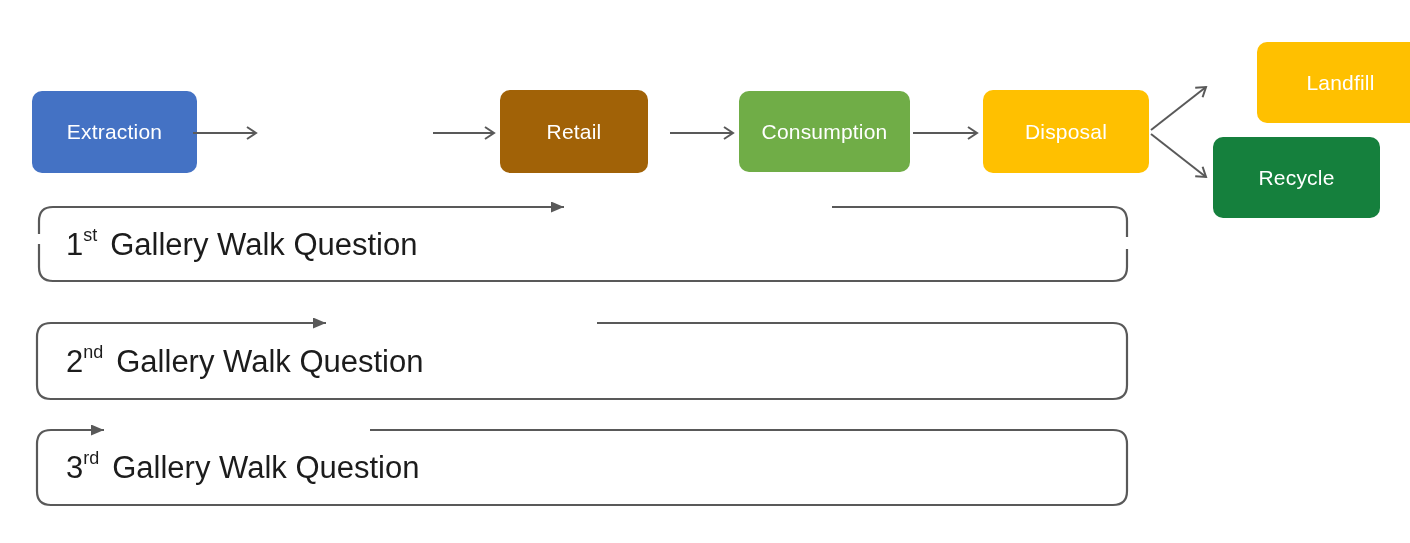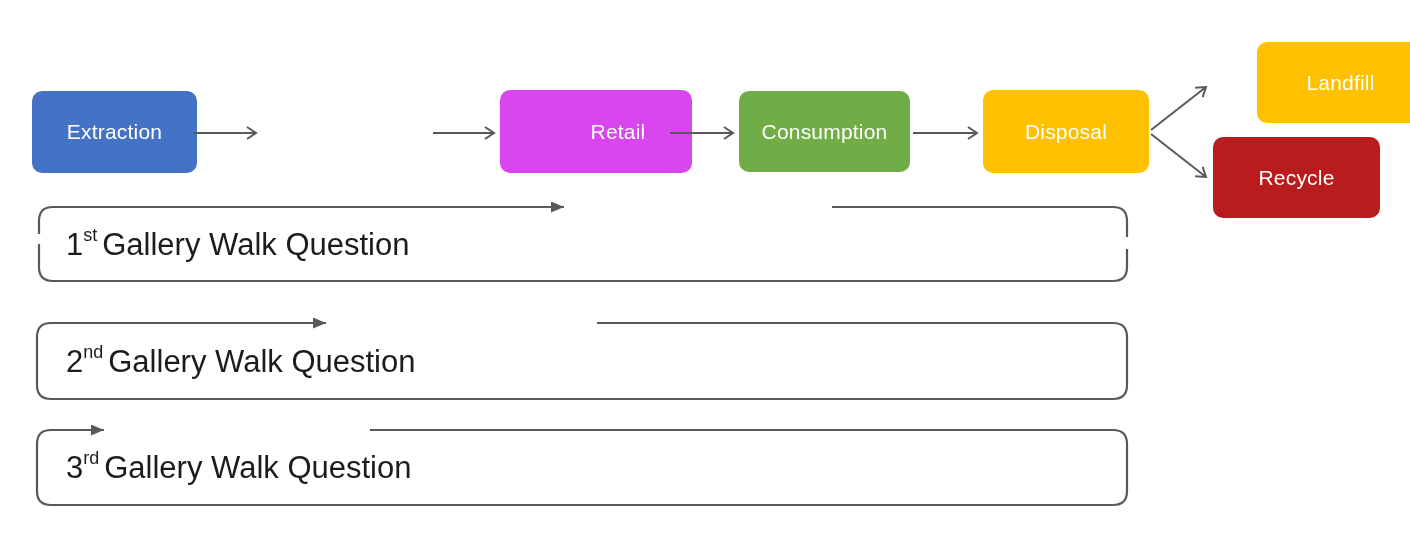--- a/index.html
+++ b/index.html
@@ -26,44 +26,44 @@
     color:#1c1c1c;
     font-size:31px;
   }
   .qnum{line-height:1;}
   .qord{
     font-size:0.58em;
     position:relative;
     top:-0.52em;
     line-height:1;
   }
-  .qlabel{margin-left:5px;line-height:1;}
+  .qlabel{margin-left:13px;line-height:1;}
 </style>
 </head>
 <body>
 
 <div class="canvas">
 
   <div class="node" style="left: 25px; top: 91px; width: 165px; height: 82px; background-color: rgb(68, 114, 196); margin-left: 7px;">
     <span>Extraction</span>
   </div>
-  <div class="node" style="left: 500px; top: 90px; width: 148px; height: 83px; background-color: #d946ef; padding-left: 44px;">
+  <div class="node" style="left: 500px; top: 90px; width: 148px; height: 83px; background-color: #a16207;">
     <span>Retail</span>
   </div>
   <div class="node" style="left: 739px; top: 91px; width: 171px; height: 81px; background-color: rgb(112, 173, 71);">
     <span>Consumption</span>
   </div>
   <div class="node" style="left: 983px; top: 90px; width: 166px; height: 83px; background-color: rgb(255, 192, 0);">
     <span>Disposal</span>
   </div>
 
   <div class="node" style="left: 1213px; top: 42px; width: 167px; height: 81px; background-color: rgb(255, 192, 0); margin-left: 44px;">
     <span>Landfill</span>
   </div>
-  <div class="node" style="left: 1213px; top: 137px; width: 167px; height: 81px; background-color: #b91c1c;">
+  <div class="node" style="left: 1213px; top: 137px; width: 167px; height: 81px; background-color: #15803d;">
     <span>Recycle</span>
   </div>
 
   <svg class="arrow-layer" width="1410" height="543" viewBox="0 0 1410 543">
     <defs>
       <marker id="head-open" markerWidth="14" markerHeight="16" refX="10" refY="7" orient="auto" markerUnits="userSpaceOnUse">
         <path d="M1,1 L10,7 L1,13" fill="none" stroke="#595959" stroke-width="2"></path>
       </marker>
       <marker id="head-solid" markerWidth="15" markerHeight="13" refX="13" refY="5.5" orient="auto" markerUnits="userSpaceOnUse">
         <path d="M0,0 L13,5.5 L0,11 Z" fill="#595959"></path>

